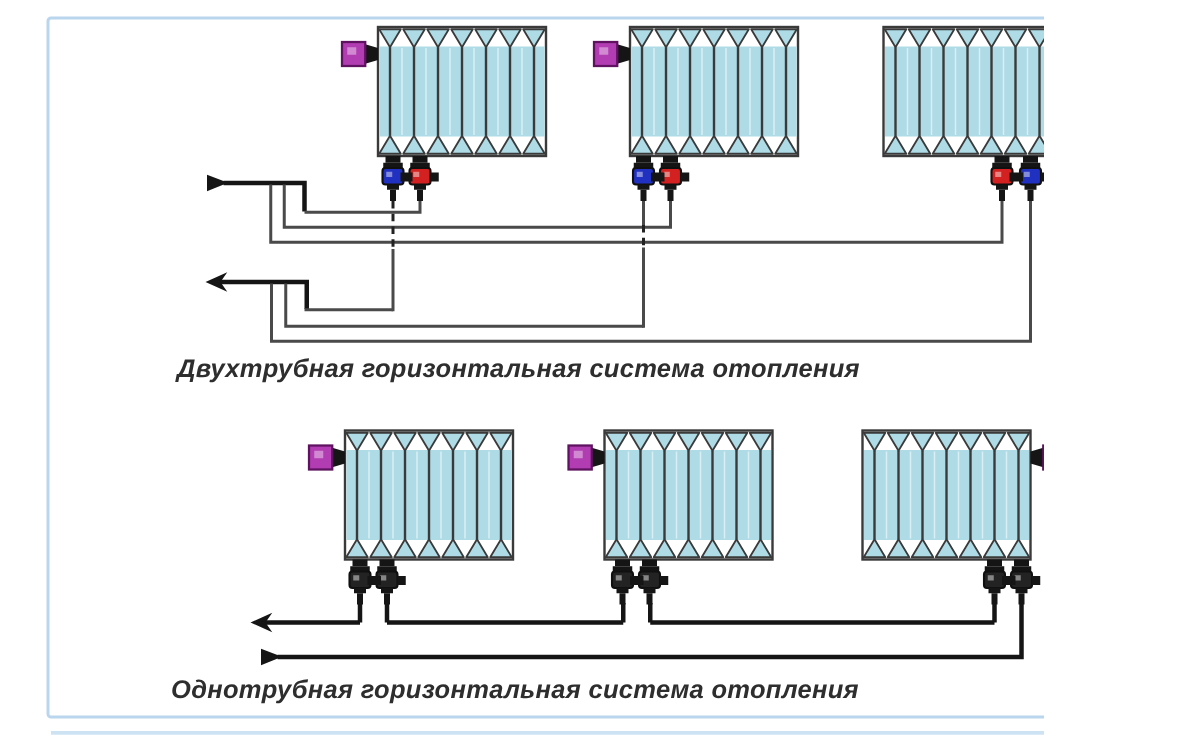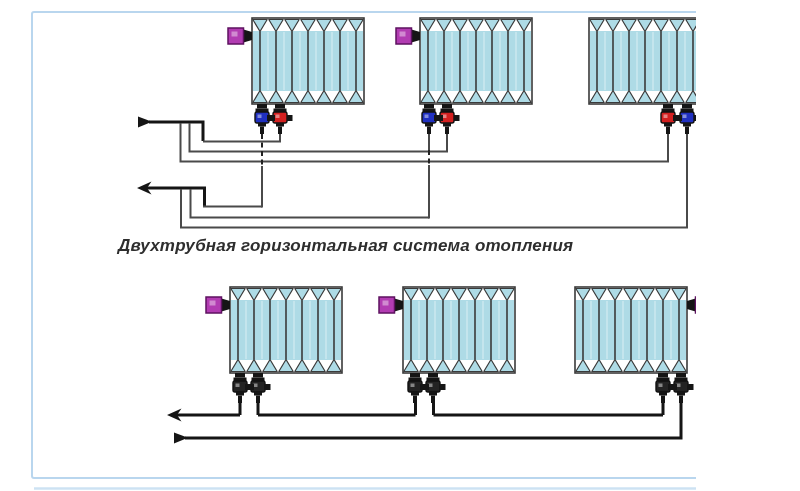--- a/index.html
+++ b/index.html
@@ -184,13 +184,14 @@
     <g transform="translate(0,373)">
       <use href="#valve" class="c-dark" transform="translate(663,0)"></use>
       <use href="#valve" class="c-dark" transform="translate(681,0)"></use>
       <rect class="ink" x="668" y="11" width="9" height="6"></rect>
       <rect class="ink" x="688" y="11" width="5.5" height="6"></rect>
     </g>
   </g>
 </svg>
 
   <div class="caption caption-top">Двухтрубная горизонтальная система отопления</div>
+  <div class="caption caption-bottom">Однотрубная горизонтальная система отопления</div>
 </div>
 
 </body></html>

